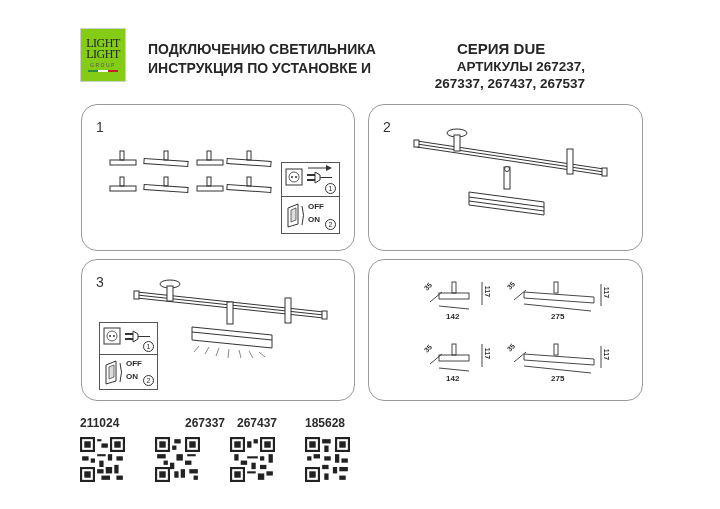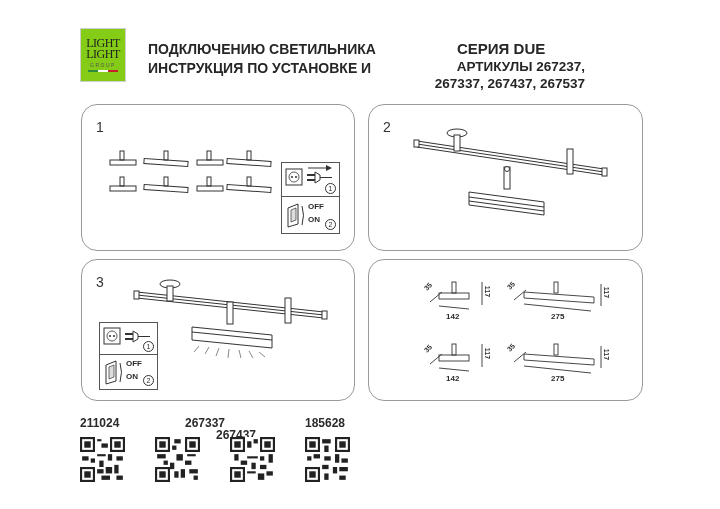--- a/index.html
+++ b/index.html
@@ -239,21 +239,21 @@
         </g>
       </svg>
     <span class="abs" style="left:-2px;top:2px;font-size:7px;font-weight:bold;transform:rotate(-45deg);">35</span>
     <span class="abs" style="left:92px;top:9px;font-size:7px;font-weight:bold;transform:rotate(90deg);">117</span>
     <span class="abs" style="left:42px;top:32px;font-size:8px;font-weight:bold;">275</span>
   </div>
 </div>
 
 <div class="abs codes" style="left:80px;">211024</div>
 <div class="abs codes" style="left:149px;margin-left:36px;">267337</div>
-<div class="abs codes" style="left:216px;margin-top:12px;">267437</div>
+<div class="abs codes" style="left:237px;">267437</div>
 <div class="abs codes" style="left:305px;">185628</div>
 
 <svg class="abs qr" style="left:80px;" viewBox="0 0 21 21">
   <rect width="21" height="21" fill="#fff"></rect>
   <g fill="#222">
       <rect x="0" y="0" width="7" height="7"></rect>
       <rect x="14" y="0" width="7" height="7"></rect>
       <rect x="0" y="14" width="7" height="7"></rect>
     </g>
   <g fill="#fff">

